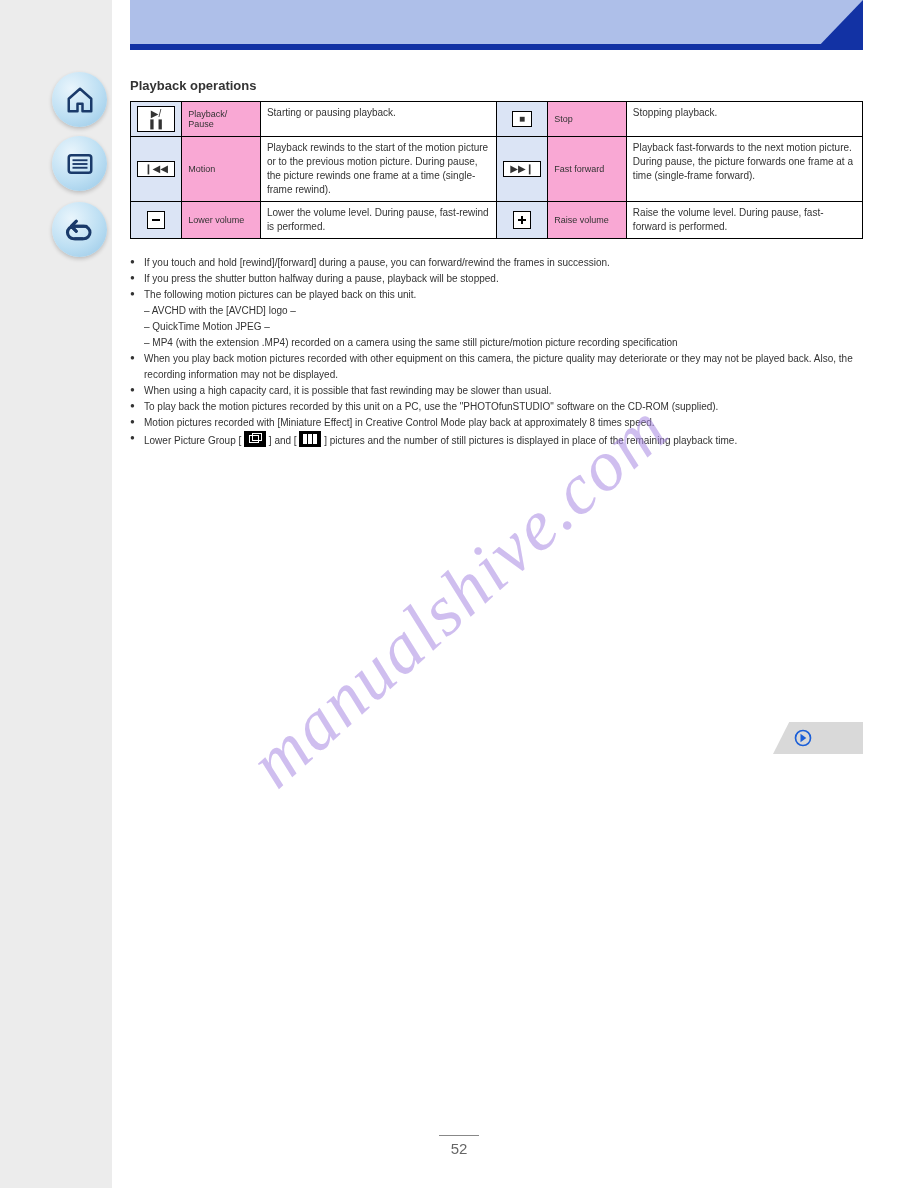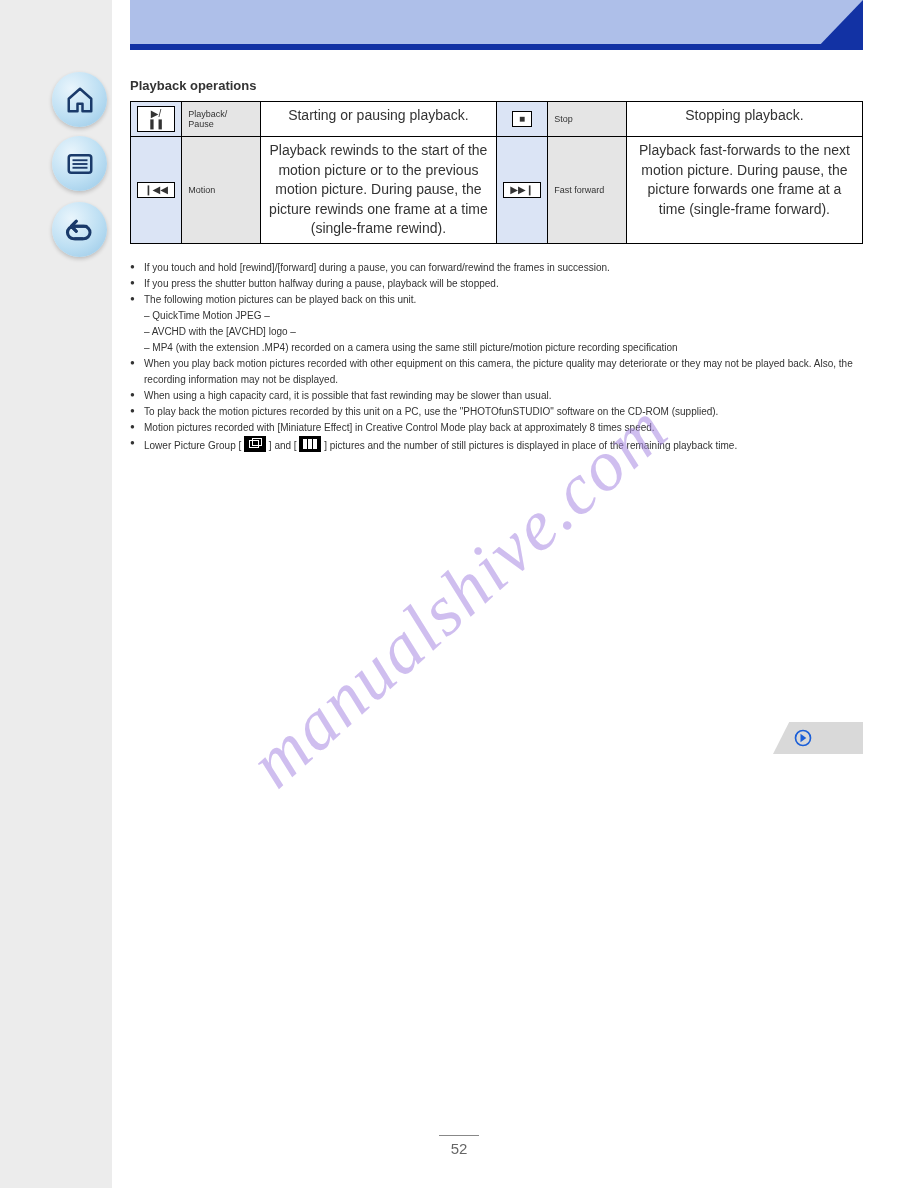--- a/index.html
+++ b/index.html
@@ -77,30 +77,29 @@
     vertical-align: top;
   }
   table.ops td.iconcell {
     background: #dbe4f5;
     width: 50px;
     text-align: center;
     vertical-align: middle;
     font-size: 0;
   }
   table.ops td.namecell {
-    background: #e5e5e5;
+    background: #f9a8d4;
     width: 78px;
     font-size: 9px;
     vertical-align: middle;
   }
   table.ops td.desccell {
     width: 234px;
-    font-size: 14px;
+    font-size: 10px;
     line-height: 1.4;
-    text-align: center;
   }
   .glyph-box {
     display: inline-block;
     border: 1.5px solid #000;
     padding: 2px 6px;
     font-size: 10px;
     line-height: 1;
     background: #fff;
   }
   .glyph-plain {
@@ -249,30 +248,40 @@
       <tr>
         <td class="iconcell"><span class="glyph-box">❙◀◀</span></td>
         <td class="namecell">Motion</td>
         <td class="desccell">Playback rewinds to the start of the motion picture or to the previous motion picture.
 During pause, the picture rewinds one frame at a time (single-frame rewind).</td>
         <td class="iconcell"><span class="glyph-box">▶▶❙</span></td>
         <td class="namecell">Fast forward</td>
         <td class="desccell">Playback fast-forwards to the next motion picture.
 During pause, the picture forwards one frame at a time (single-frame forward).</td>
       </tr>
+      <tr>
+        <td class="iconcell"><span class="glyph-plain minus"></span></td>
+        <td class="namecell">Lower volume</td>
+        <td class="desccell">Lower the volume level.
+During pause, fast-rewind is performed.</td>
+        <td class="iconcell"><span class="glyph-plain plus"></span></td>
+        <td class="namecell">Raise volume</td>
+        <td class="desccell">Raise the volume level.
+During pause, fast-forward is performed.</td>
+      </tr>
     </tbody>
   </table>
 
   <ul class="bullets">
     <li>If you touch and hold [rewind]/[forward] during a pause, you can forward/rewind the frames in succession.</li>
     <li>If you press the shutter button halfway during a pause, playback will be stopped.</li>
     <li>
       <span>The following motion pictures can be played back on this unit.</span>
+      <span class="sub">– AVCHD with the [AVCHD] logo –</span>
       <span class="sub">– QuickTime Motion JPEG –</span>
-      <span class="sub">– AVCHD with the [AVCHD] logo –</span>
       <span class="sub">– MP4 (with the extension .MP4) recorded on a camera using the same still picture/motion picture recording specification</span>
     </li>
     <li>When you play back motion pictures recorded with other equipment on this camera, the picture quality may deteriorate or they may not be played back. Also, the recording information may not be displayed.</li>
     <li>When using a high capacity card, it is possible that fast rewinding may be slower than usual.</li>
     <li>To play back the motion pictures recorded by this unit on a PC, use the "PHOTOfunSTUDIO" software on the CD-ROM (supplied).</li>
     <li>Motion pictures recorded with [Miniature Effect] in Creative Control Mode play back at approximately 8 times speed.</li>
     <li>
       <span>Lower Picture Group [</span>
       <span class="inline-icon multi"></span>
       <span>] and [</span>

